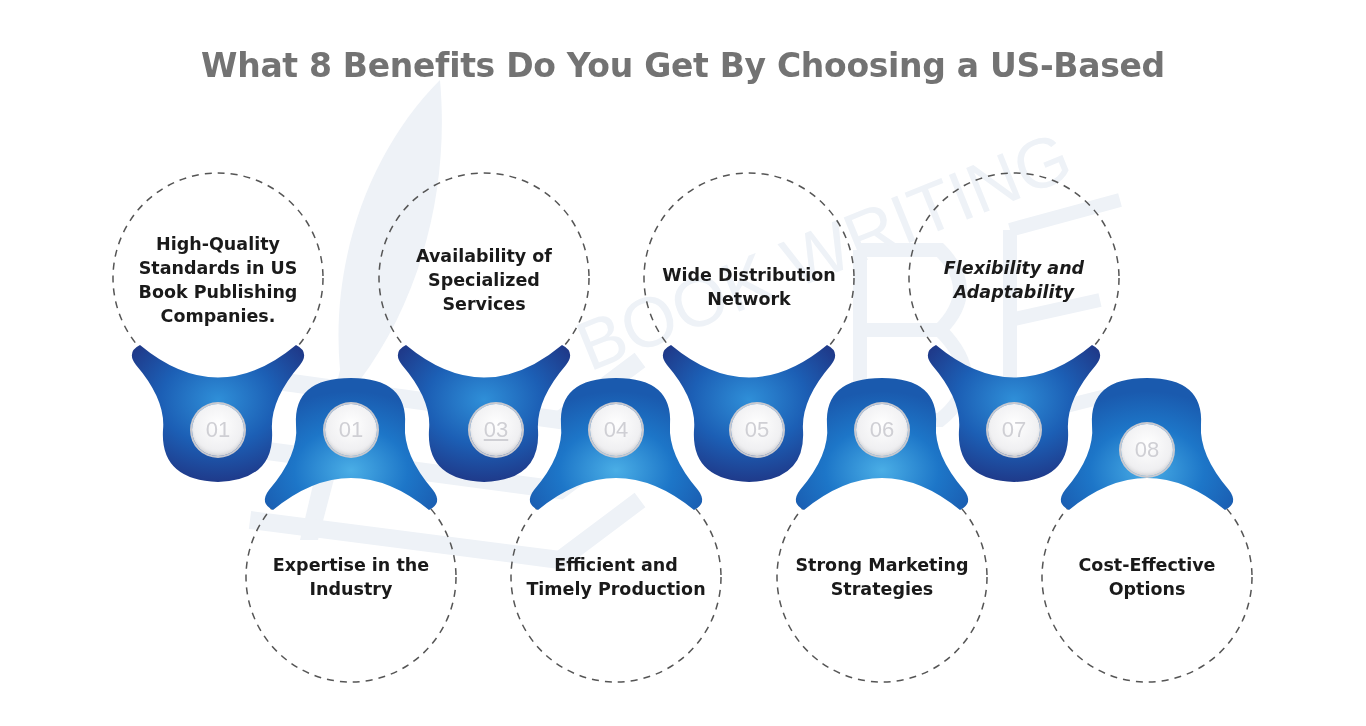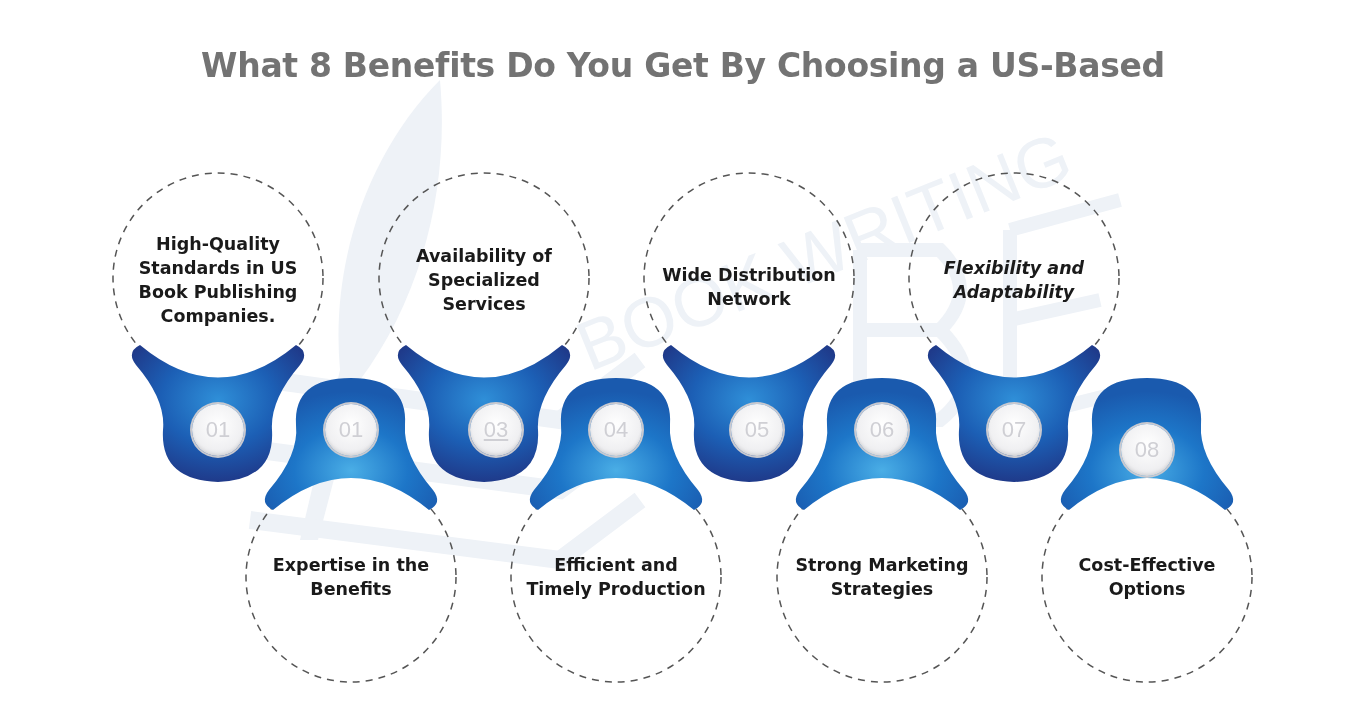--- a/index.html
+++ b/index.html
@@ -91,16 +91,16 @@
 <div class="badge" style="left:723px; top:404px;margin-left:8px;">05</div>
 <div class="badge" style="left:856px; top:404px;">06</div>
 <div class="badge" style="left:988px; top:404px;">07</div>
 <div class="badge" style="left:1121px; top:424px;">08</div>
 
 <div class="label" style="left:123px; top:220px; height:120px;text-align:center;">High-Quality Standards in US Book Publishing Companies.</div>
 <div class="label" style="left:389px; top:220px; height:120px;">Availability of Specialized Services</div>
 <div class="label" style="left:654px; top:227px; height:120px;">Wide Distribution Network</div>
 <div class="label" style="left:919px; top:220px; height:120px;font-style:italic;">Flexibility and Adaptability</div>
 
-<div class="label" style="left:256px; top:517px; height:120px;">Expertise in the Benefits</div>
+<div class="label" style="left:256px; top:517px; height:120px;">Expertise in the Industry</div>
 <div class="label" style="left:521px; top:517px; height:120px;">Efficient and Timely Production</div>
 <div class="label" style="left:787px; top:517px; height:120px;">Strong Marketing Strategies</div>
 <div class="label" style="left:1052px; top:517px; height:120px;">Cost-Effective Options</div>
 
 </body></html>

